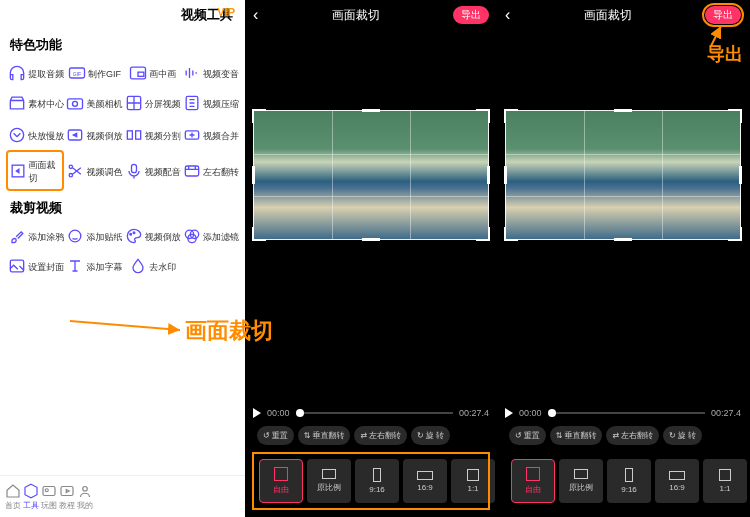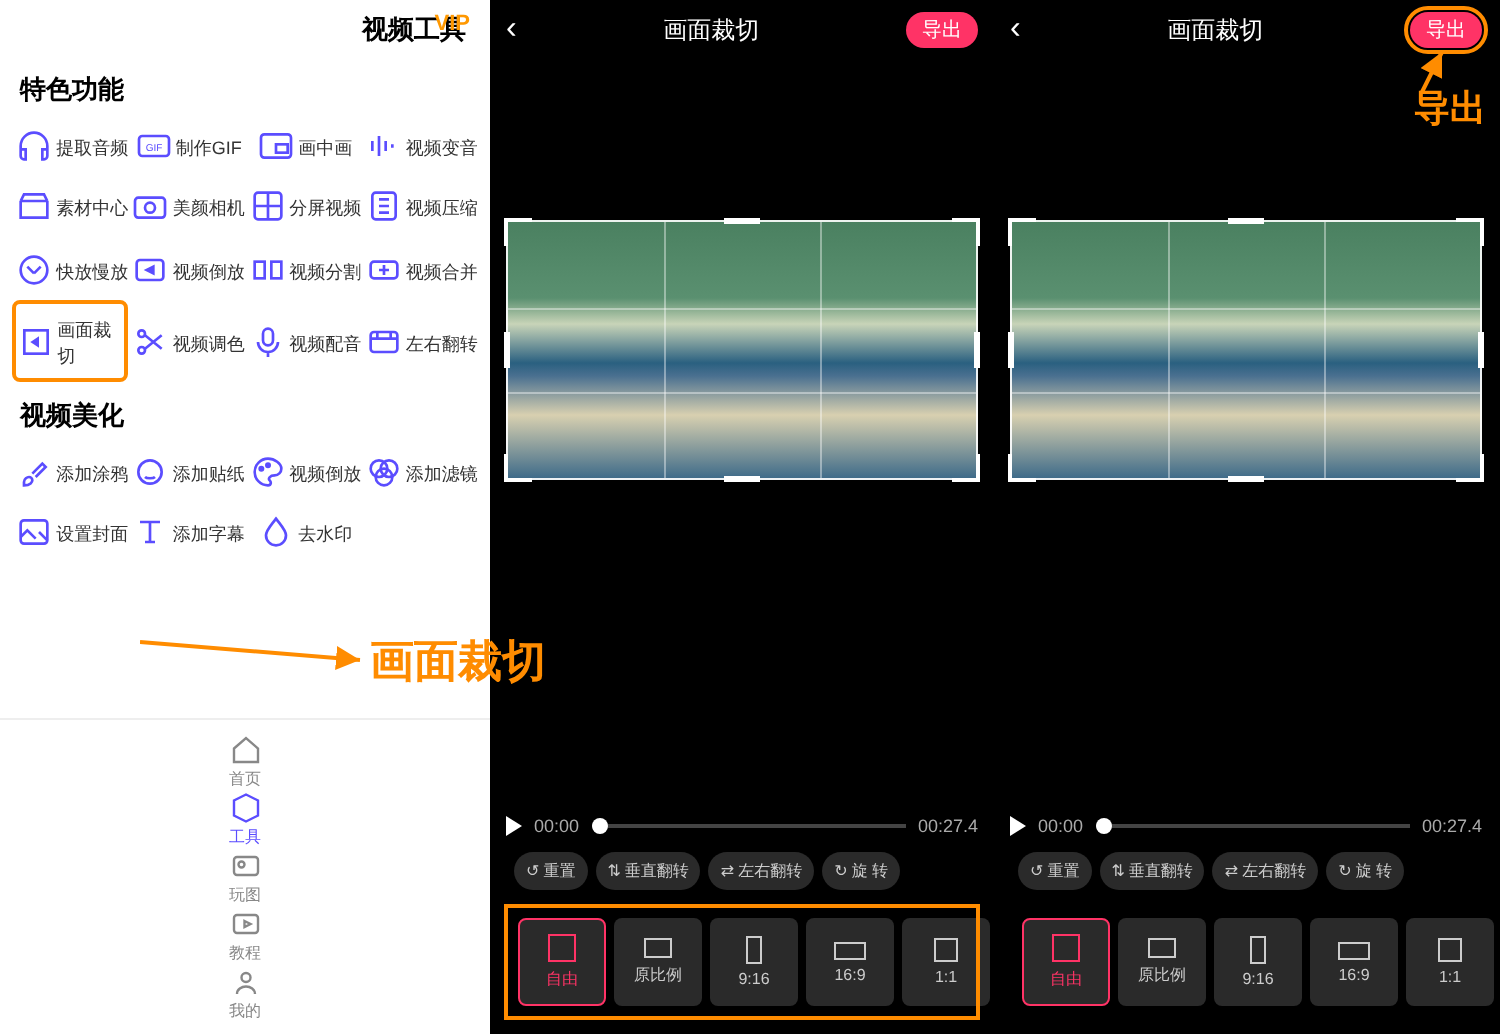--- a/index.html
+++ b/index.html
@@ -10,21 +10,21 @@
 .top-bar { display: flex; align-items: center; justify-content: flex-end; padding: 6px 12px; position: relative; }
 .top-title { font-size: 13px; font-weight: 600; }
 .vip { position: absolute; right: 10px; top: 6px; color: #ff9800; font-weight: 700; font-size: 11px; }
 .section-title { font-size: 13px; font-weight: 700; padding: 6px 10px 4px; }
 .grid { display: grid; grid-template-columns: repeat(4, 1fr); gap: 0; padding: 0 6px 2px; }
 .tool { display: flex; flex-direction: row; align-items: center; justify-content: center; padding: 4px 0; cursor: pointer; }
 .tool .ic { width: 22px; height: 22px; display: flex; align-items: center; justify-content: center; color: #5b4dff; }
 .tool .ic svg { width: 20px; height: 20px; stroke: #5b4dff; fill: none; stroke-width: 1.6; }
 .tool .lbl { font-size: 9px; color: #333; margin-top: 3px; }
 .tool.hl { border: 2px solid #ff8c00; border-radius: 4px; }
-.bottom-nav { margin-top: auto; display: flex; justify-content: flex-start; padding: 6px 4px; border-top: 1px solid #eee; flex-direction: column; }
+.bottom-nav { margin-top: auto; display: flex; justify-content: flex-start; padding: 6px 4px; border-top: 1px solid #eee; }
 .nav-item { display: flex; flex-direction: column; align-items: center; font-size: 8px; color: #888; cursor: pointer; }
 .nav-item.active { color: #5b4dff; }
 .nav-item .ic { width: 18px; height: 18px; }
 .nav-item .ic svg { width: 18px; height: 18px; stroke: currentColor; fill: none; stroke-width: 1.6; }
 
 
 .anno-crop { position: absolute; left: 185px; top: 316px; color: #ff8c00; font-size: 22px; font-weight: 700; z-index: 50; white-space: nowrap; }
 .anno-arrow1 { position: absolute; left: 70px; top: 318px; width: 115px; height: 20px; z-index: 49; }
 
 
@@ -226,21 +226,21 @@
         <span class="ic">
           <svg viewBox="0 0 24 24">
             <rect x="4" y="6" width="16" height="12" rx="2"></rect>
             <path d="M4 10h16M8 6v4M16 6v4"></path>
           </svg>
         </span>
         <span class="lbl">左右翻转</span>
       </div>
   </div>
 
-  <div class="section-title">视频美化</div>
+  <div class="section-title">裁剪视频</div>
   <div class="grid">
     <div class="tool">
         <span class="ic">
           <svg viewBox="0 0 24 24">
             <path d="M6 18c0-2 2-3 3-3s2 1 2 2-1 3-5 3c0 0 0-1 0-2zM11 13l6-6 2 2-6 6"></path>
           </svg>
         </span>
         <span class="lbl">添加涂鸦</span>
       </div>
     <div class="tool">

